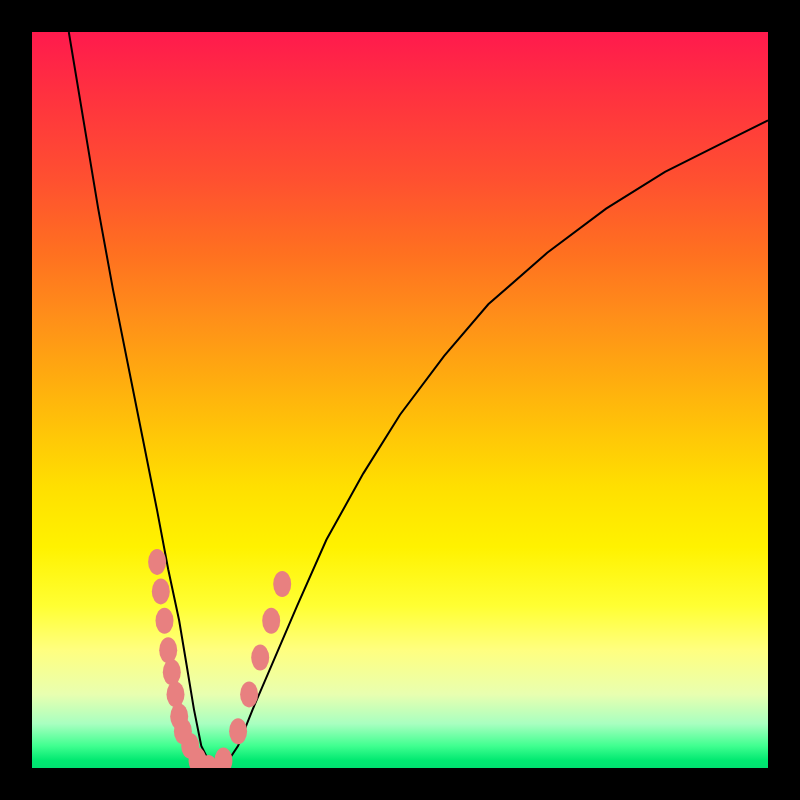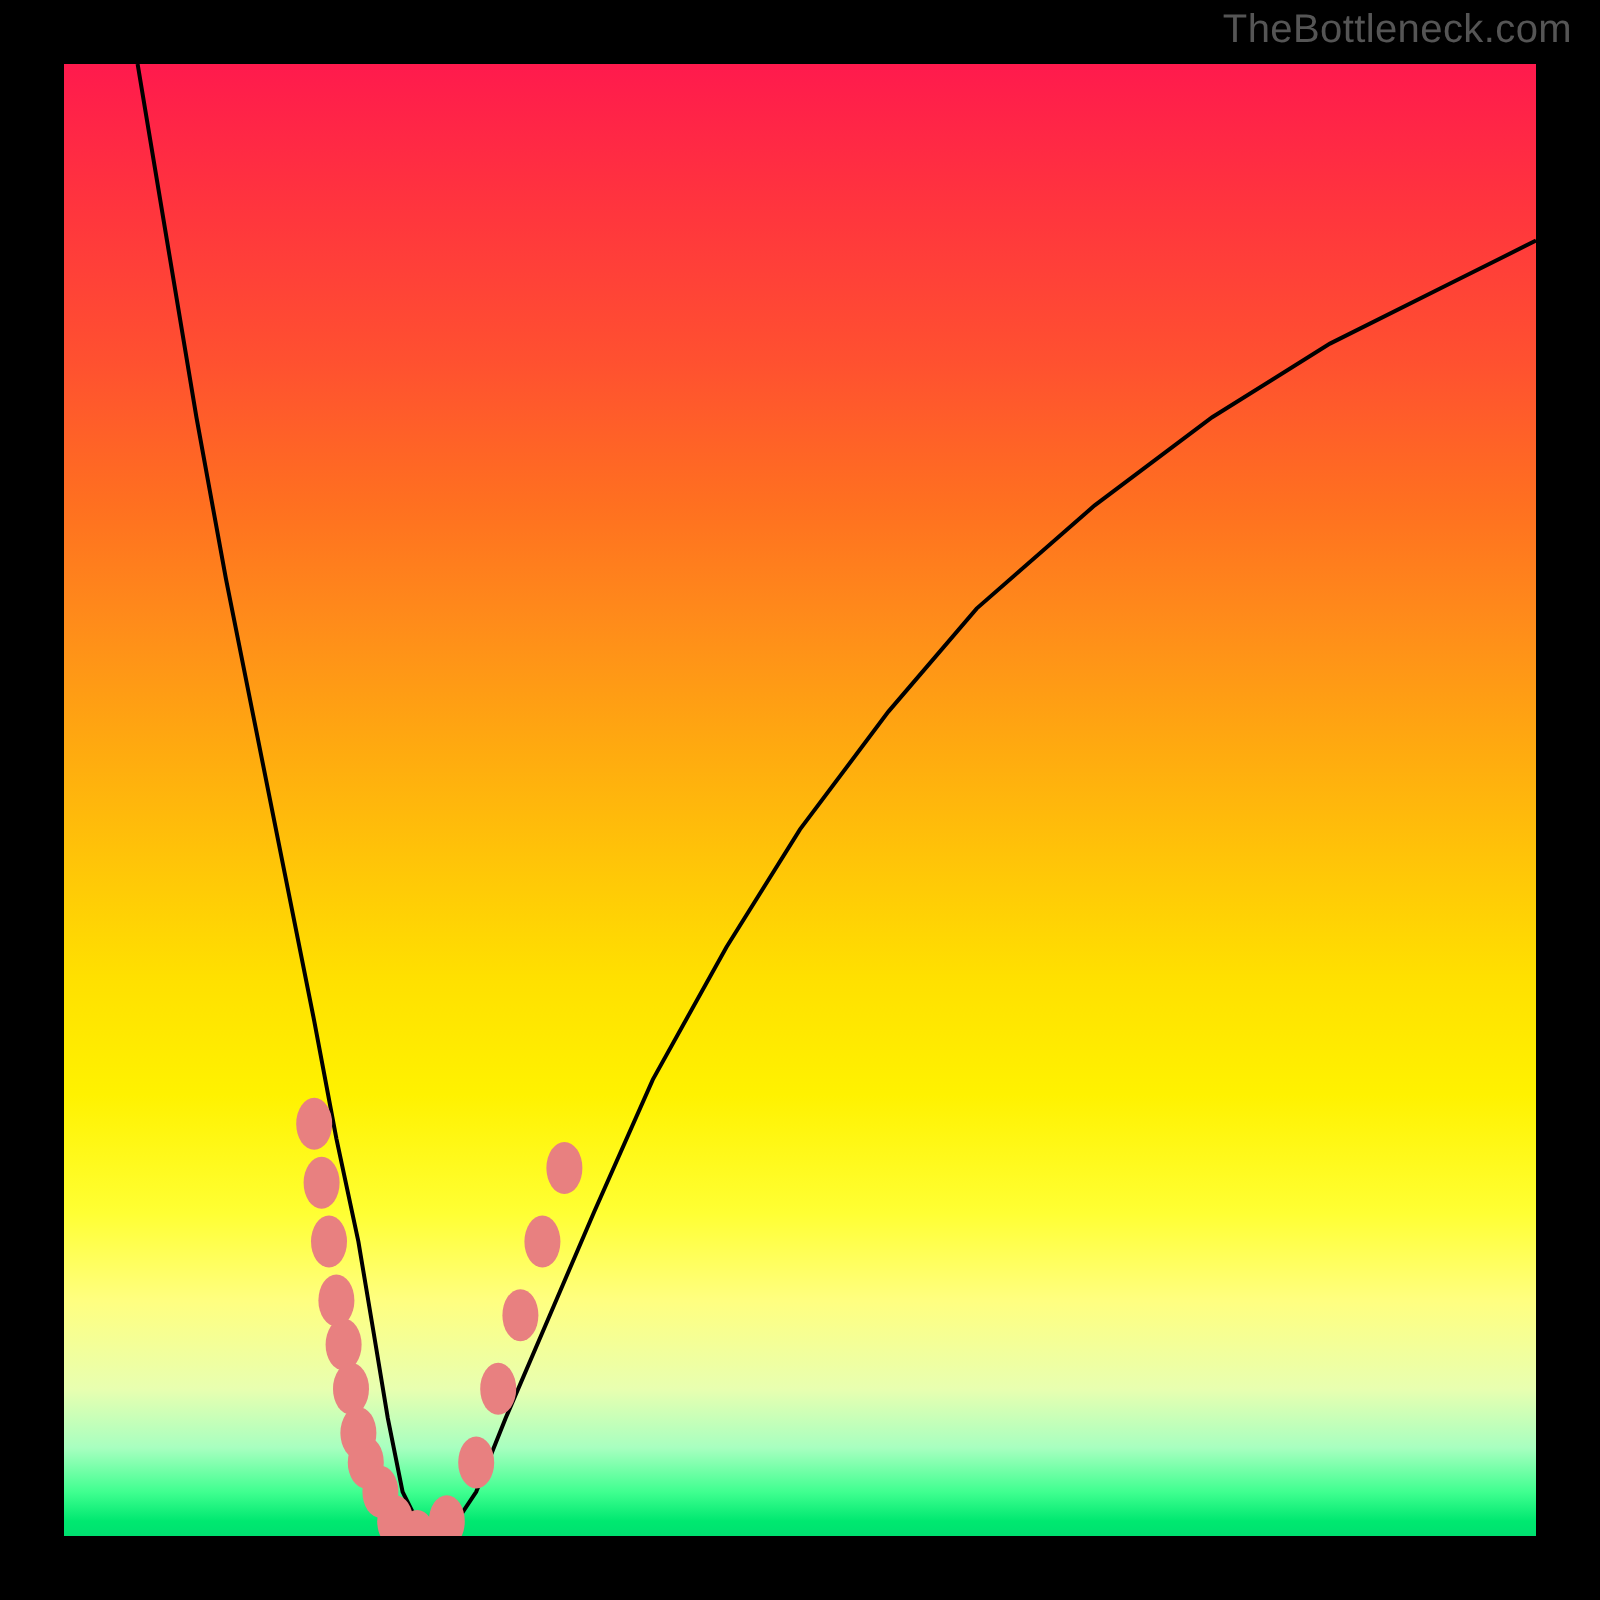--- a/index.html
+++ b/index.html
@@ -60,21 +60,20 @@
   }
   svg.curve {
     position: absolute;
     inset: 0;
   }
 </style>
 </head>
 <body>
 
 <div class="frame">
-  <div class="watermark">TheBottleneck.com</div>
   <div class="plot-area">
     <div class="gradient"></div>
     <svg class="curve" viewBox="0 0 736 736" preserveAspectRatio="none">
       <path id="curve-path" fill="none" stroke="#000" stroke-width="2" vector-effect="non-scaling-stroke" d="M36.8 0.0 L51.5 88.3 L66.2 176.6 L81.0 257.6 L95.7 331.2 L110.4 404.8 L125.1 478.4 L136.2 537.3 L147.2 588.8 L154.6 633.0 L161.9 677.1 L169.3 713.9 L180.3 736.0 L191.4 736.0 L206.1 713.9 L220.8 677.1 L242.9 625.6 L265.0 574.1 L294.4 507.8 L331.2 441.6 L368.0 382.7 L412.2 323.8 L456.3 272.3 L515.2 220.8 L574.1 176.6 L633.0 139.8 L691.8 110.4 L736.0 88.3"></path>
       <g id="markers">
           <ellipse cx="125.1" cy="529.9" rx="9" ry="13" fill="#e88080"></ellipse>
           <ellipse cx="128.8" cy="559.4" rx="9" ry="13" fill="#e88080"></ellipse>
           <ellipse cx="132.5" cy="588.8" rx="9" ry="13" fill="#e88080"></ellipse>
           <ellipse cx="136.2" cy="618.2" rx="9" ry="13" fill="#e88080"></ellipse>
           <ellipse cx="139.8" cy="640.3" rx="9" ry="13" fill="#e88080"></ellipse>

